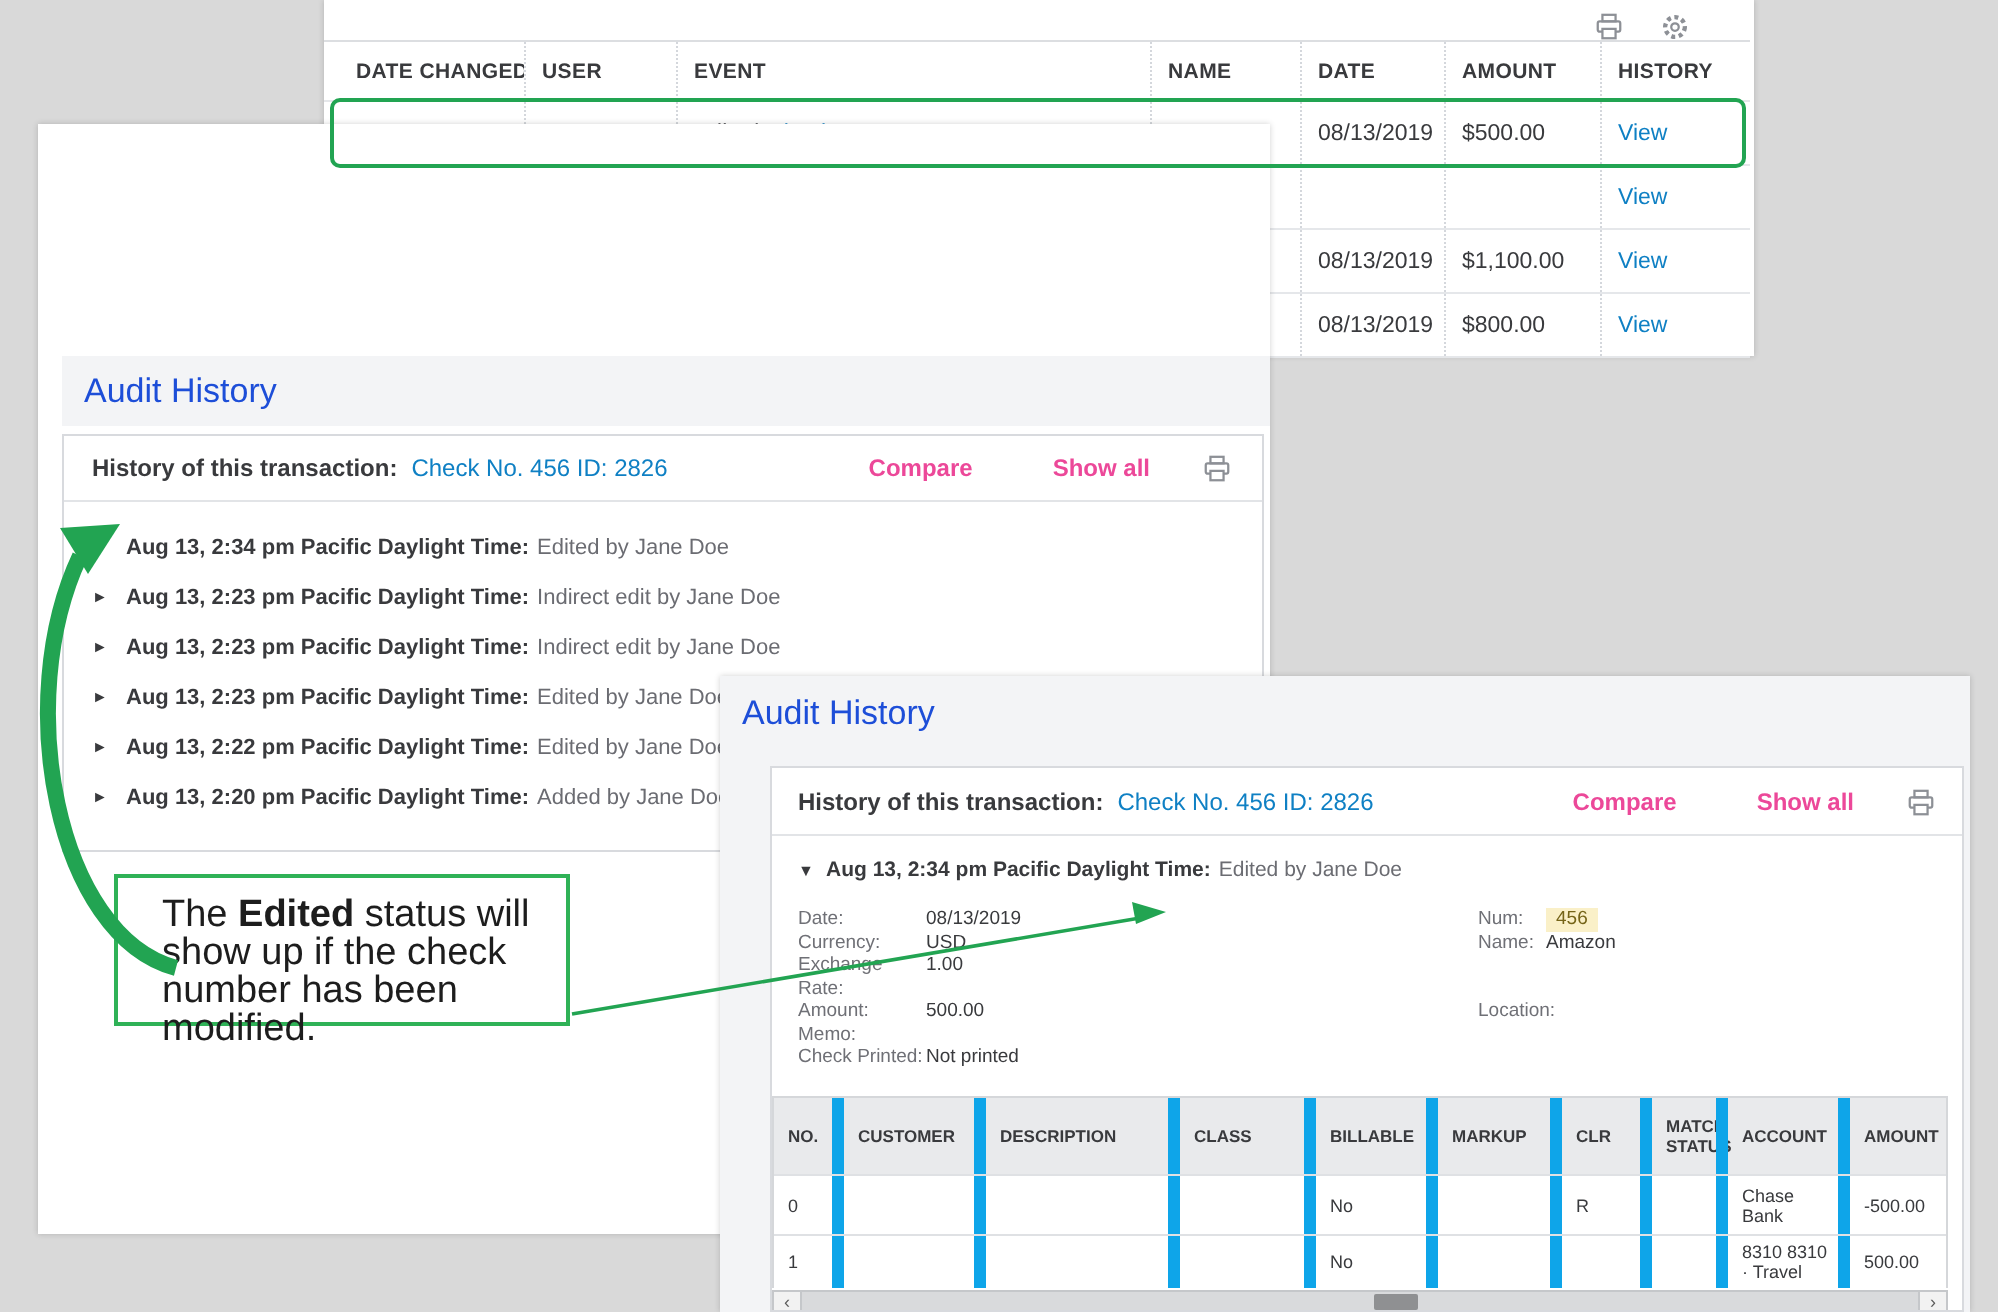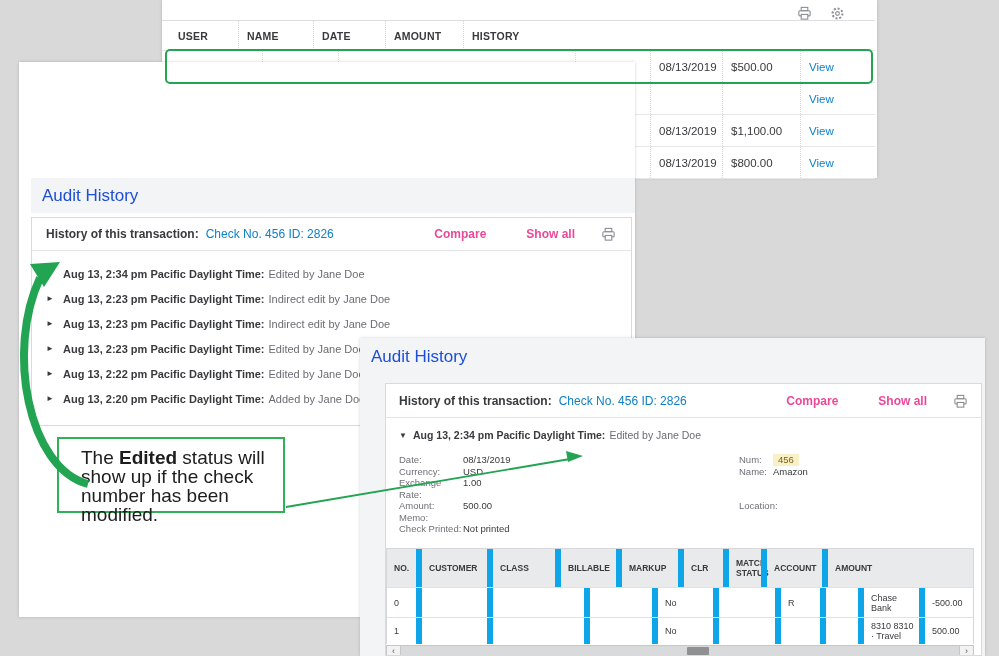--- a/index.html
+++ b/index.html
@@ -120,21 +120,23 @@
           <g fill="none" stroke="currentColor">
         <circle cx="8" cy="8" r="5.2" stroke-width="2.4" stroke-dasharray="2.1 1.9"></circle>
         <circle cx="8" cy="8" r="3.4" stroke-width="1.2" stroke="#fff"></circle>
         <circle cx="8" cy="8" r="2" stroke-width="1.2"></circle>
       </g>
         </svg>
     </span>
   </div>
   <div class="tbl">
     <div class="trow head" id="top-head">
+        <div class="tcell c0">DATE CHANGED</div>
         <div class="tcell c1">USER</div>
+        <div class="tcell c2">EVENT</div>
         <div class="tcell c3">NAME</div>
         <div class="tcell c4">DATE</div>
         <div class="tcell c5">AMOUNT</div>
         <div class="tcell c6">HISTORY</div>
       </div>
     <div id="top-rows">
         <div class="trow body">
           <div class="tcell c0">Aug 13, 2:34 p...</div>
           <div class="tcell c1">Jane Doe</div>
           <div class="tcell c2">
@@ -320,20 +322,21 @@
           <div class="frow gap">
             <span class="lab">Location:</span>
             <span class="val"></span>
           </div>
         </div>
     </div>
     <div id="line-table">
         <div class="lt-row lt-head">
           <div class="lt-cell w0">NO.</div>
           <div class="lt-cell w1">CUSTOMER</div>
+          <div class="lt-cell w2">DESCRIPTION</div>
           <div class="lt-cell w3">CLASS</div>
           <div class="lt-cell w4">BILLABLE</div>
           <div class="lt-cell w5">MARKUP</div>
           <div class="lt-cell w6">CLR</div>
           <div class="lt-cell w7">MATCH STATUS</div>
           <div class="lt-cell w8">ACCOUNT</div>
           <div class="lt-cell w9">AMOUNT</div>
         </div>
         <div class="lt-row lt-body r0">
           <div class="lt-cell w0">0</div>

